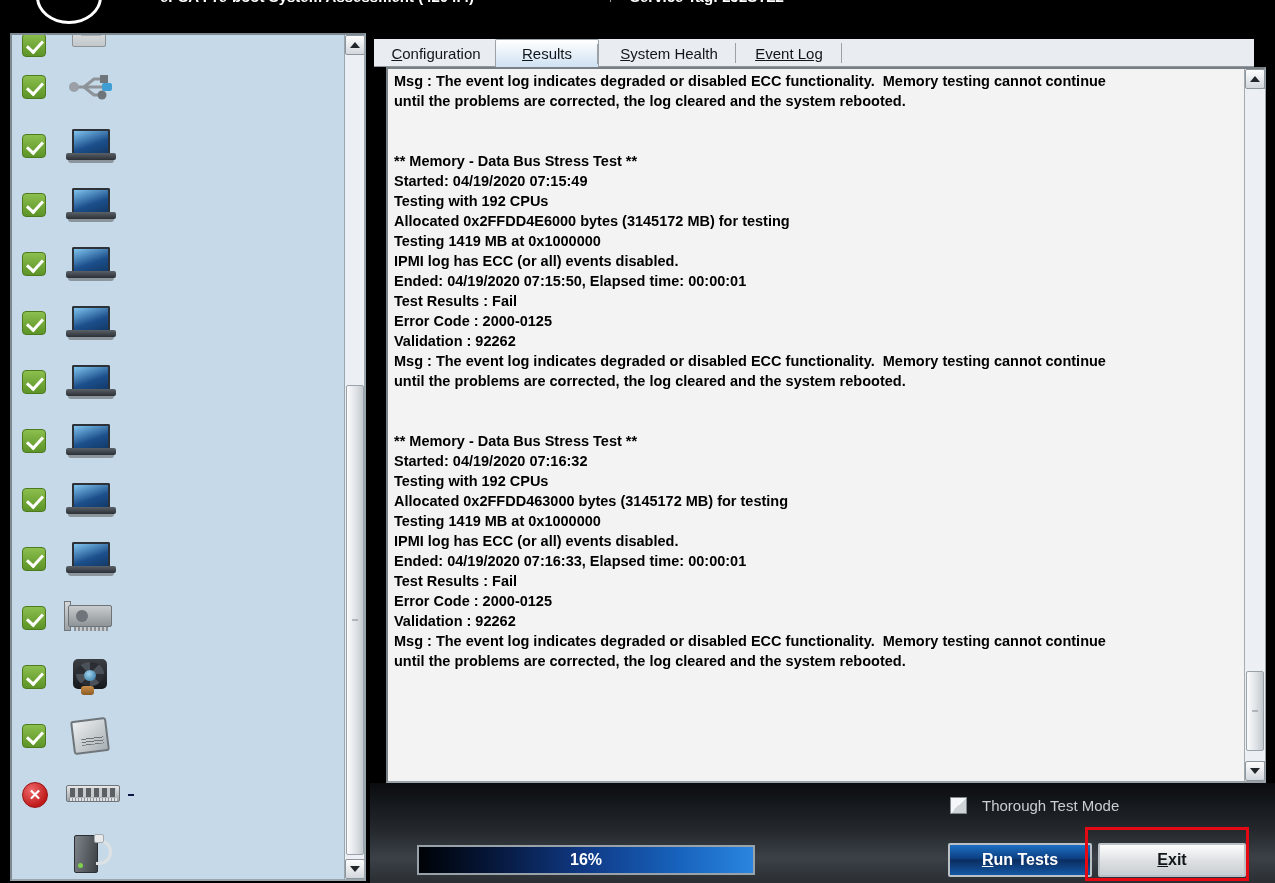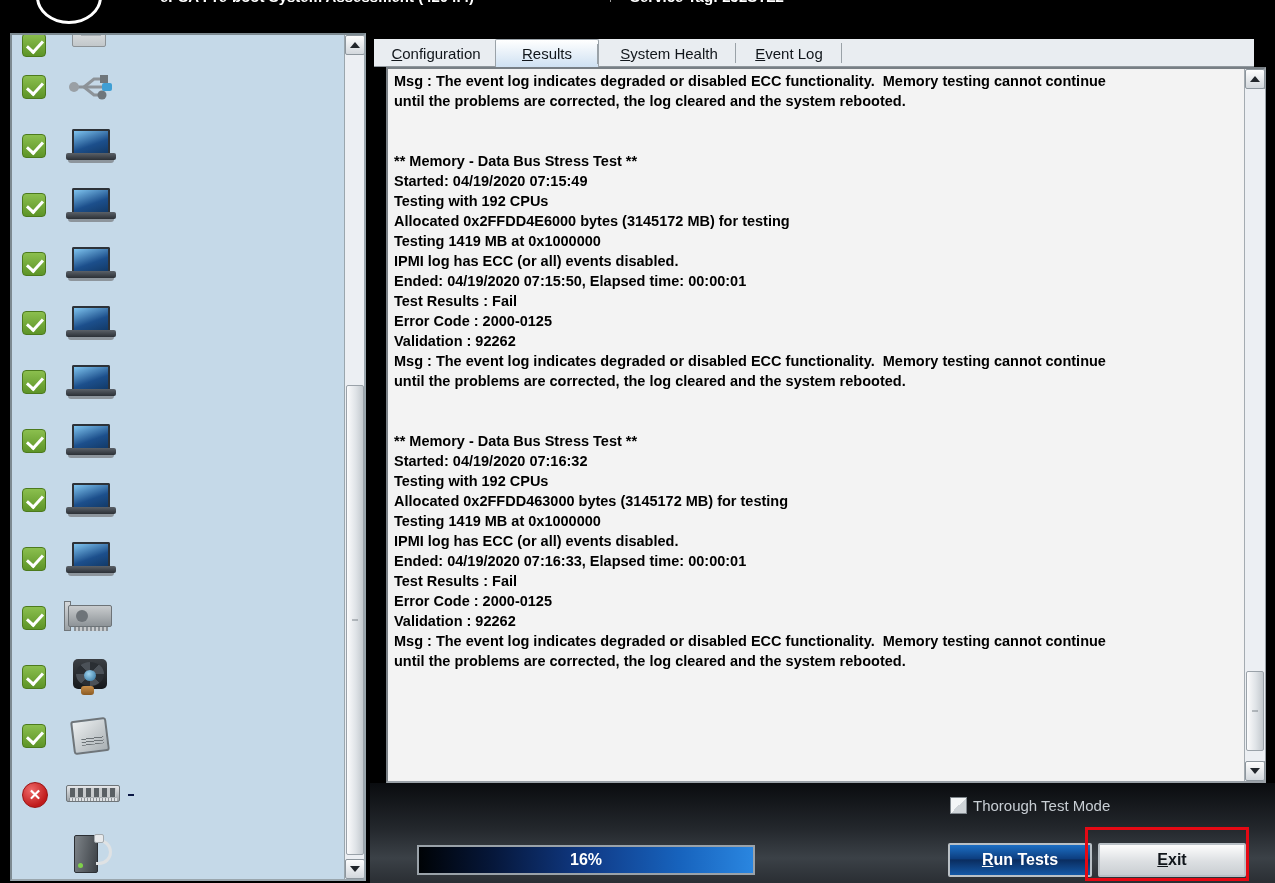--- a/index.html
+++ b/index.html
@@ -276,21 +276,21 @@
     background:#eceff3; border-left:1px solid #a4abb1;
   }
 
   
   #bottom {
     position:absolute; left:370px; top:783px; width:905px; height:100px;
     background:linear-gradient(180deg,#0a0c0f 0%, #23272c 45%, #3b4147 75%, #2a2e33 100%);
   }
   #thorough {
     position:absolute; left:580px; top:14px;
-    display:flex; align-items:center; gap:6px;
+    display:flex; align-items:center; gap:15px;
   }
   #thorough-box {
     width:17px; height:17px;
     background:linear-gradient(135deg,#f4f6f7 50%, #cfd4d8 50%);
     border:1px solid #7f868c;
   }
   #thorough-label { font-size:15px; color:#c8ced4; }
 
   #progress {
     position:absolute; left:14px; top:62px; width:338px; height:30px;
@@ -506,21 +506,21 @@
           <span class="sep"></span>
         </div>
         <div class="tab active" style="left: 112px; width: 104px; margin-left: 9px;">
           <span><u>R</u>esults</span>
           <span class="sep"></span>
         </div>
         <div class="tab" style="left: 228px; width: 134px;">
           <span><u>S</u>ystem Health</span>
           <span class="sep"></span>
         </div>
-        <div class="tab" style="left: 362px; width: 106px;">
+        <div class="tab" style="left: 362px; width: 106px; text-decoration: underline;">
           <span><u>E</u>vent Log</span>
           <span class="sep"></span>
         </div>
       </div>
 
     <div id="results-box">
       <div id="results-text">Msg : The event log indicates degraded or disabled ECC functionality.  Memory testing cannot continue
 until the problems are corrected, the log cleared and the system rebooted.
 
 

